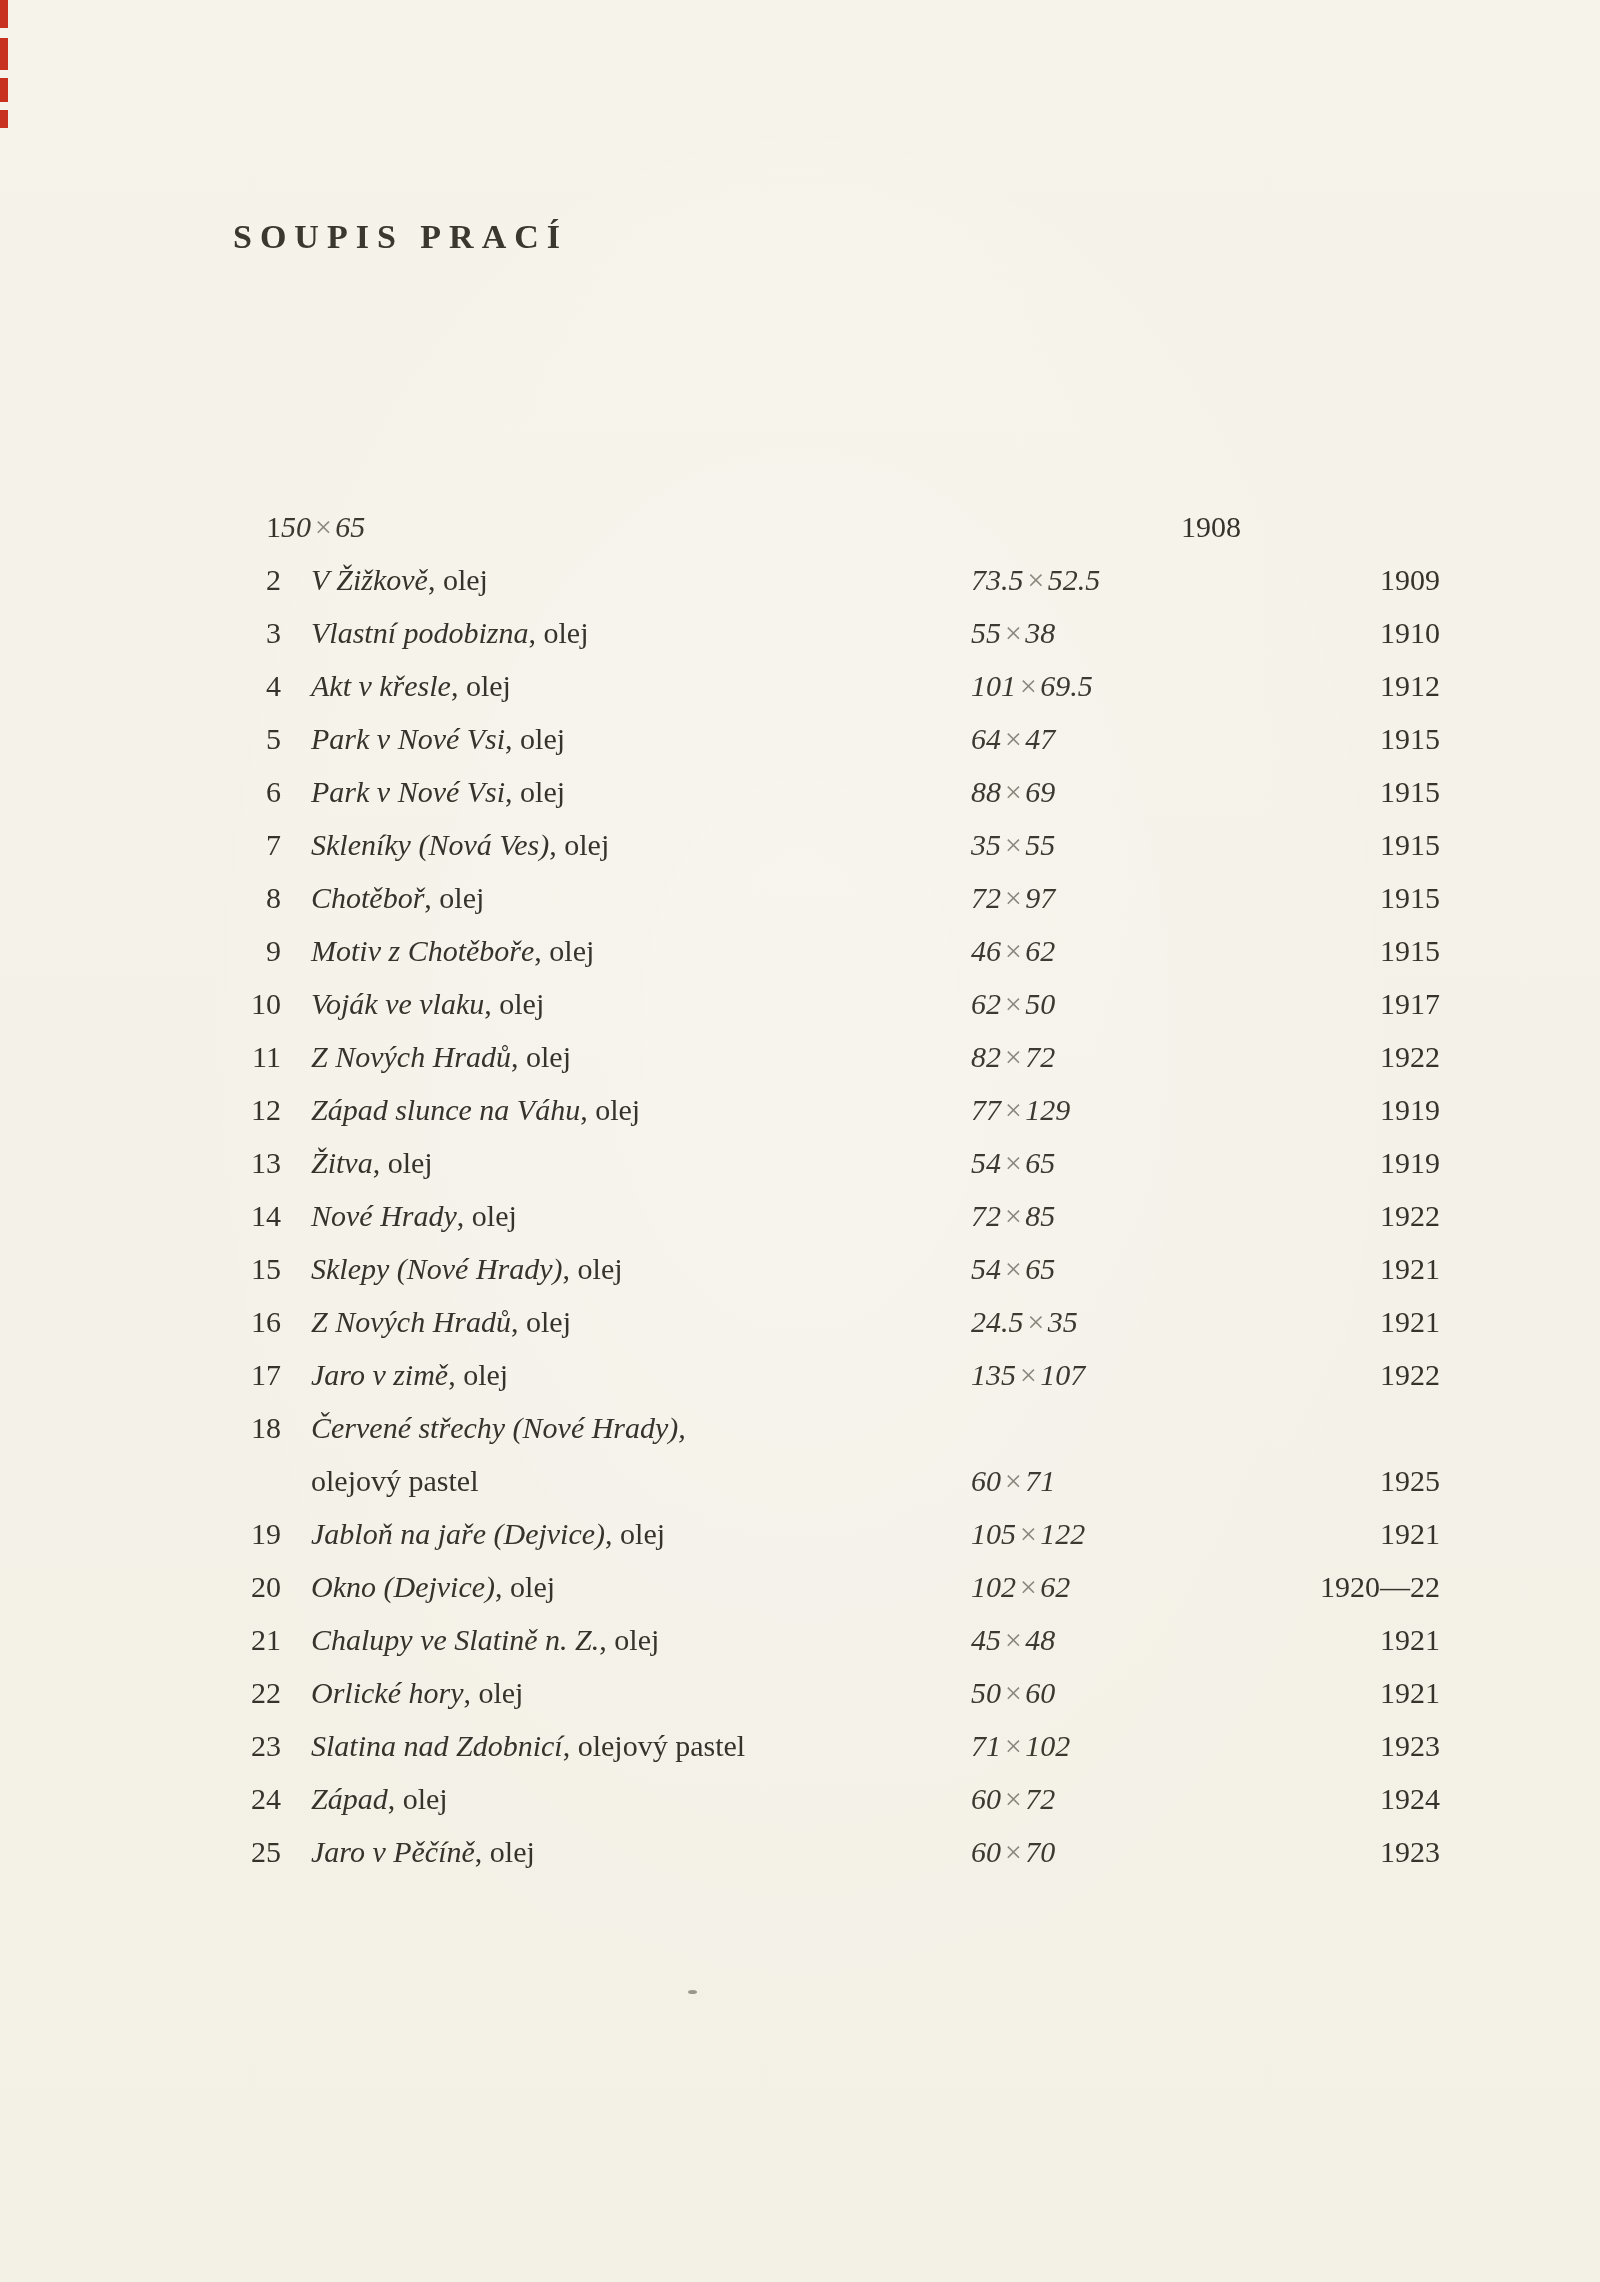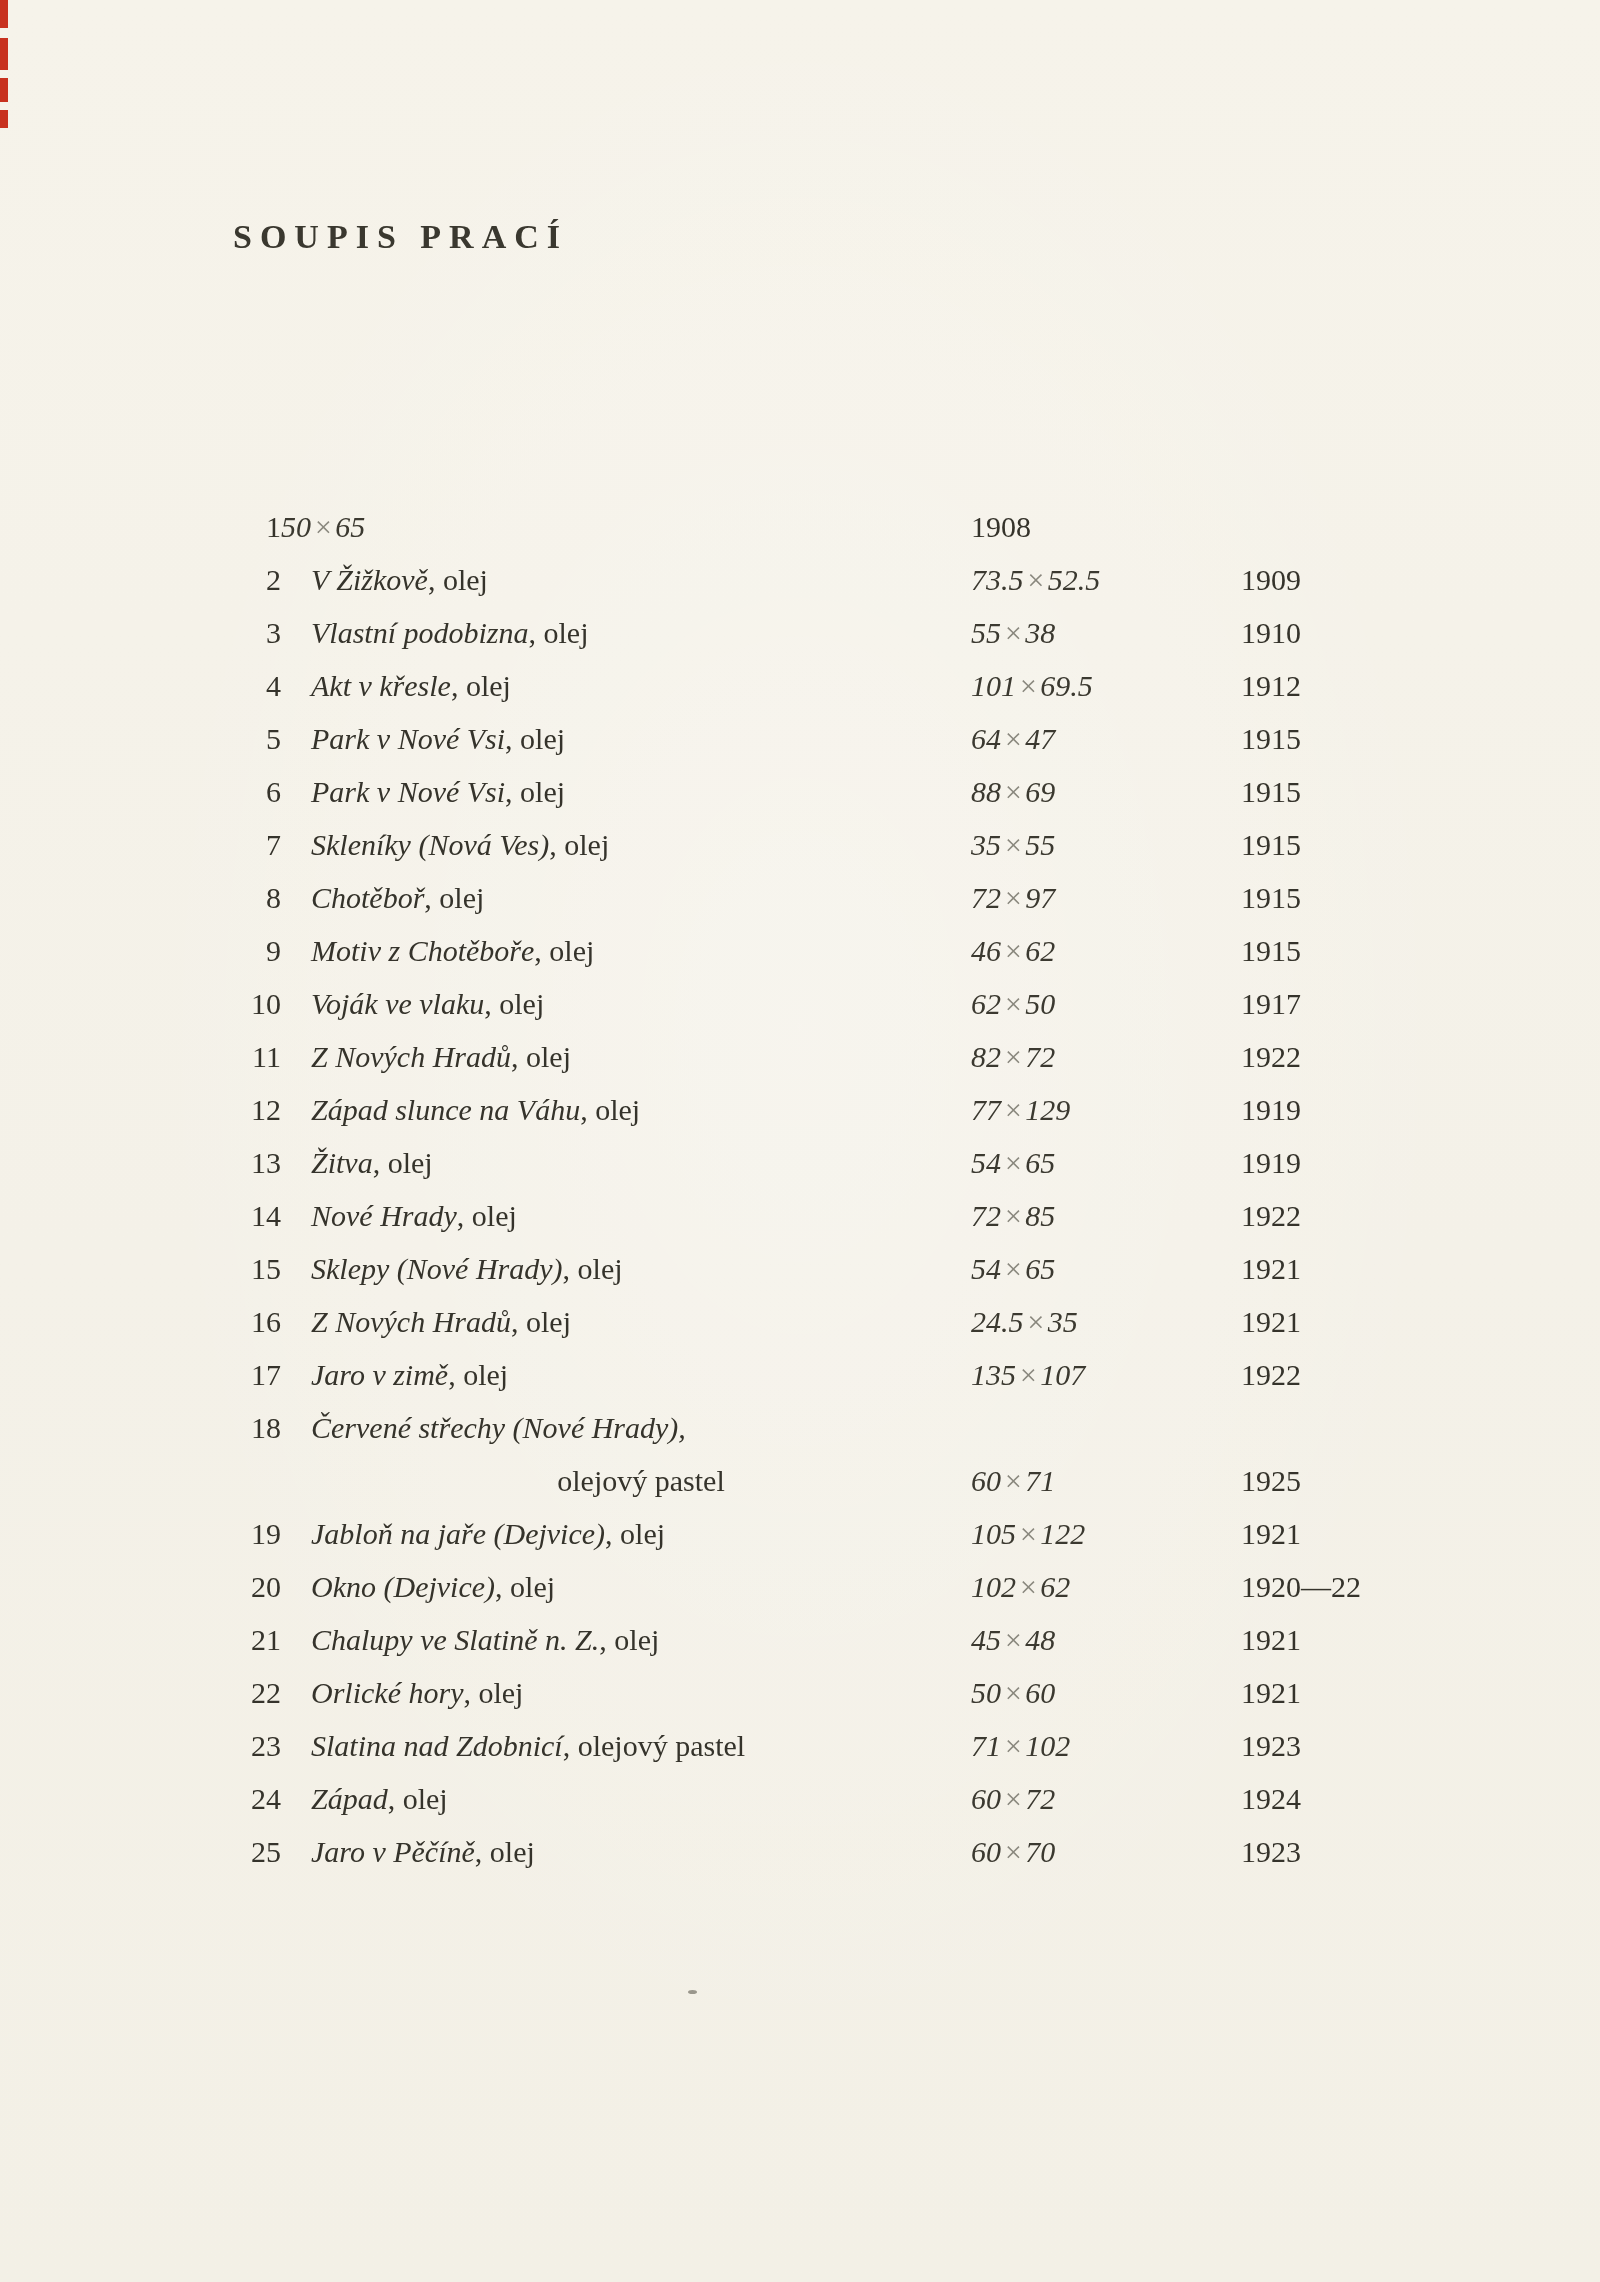--- a/index.html
+++ b/index.html
@@ -58,32 +58,31 @@
   }
   .title .t {
     font-style: italic;
   }
   .title .m {
     font-style: normal;
   }
   .title .line2 {
     display: block;
     font-style: normal;
-    text-align: center;
   }
   .dims {
     text-align: left;
     white-space: nowrap;
     font-variant-numeric: oldstyle-nums;
     color: #3b3930;
     font-style: italic;
   }
   .dims .x { color: #8a887e; padding: 0 2px; }
   .year {
-    text-align: left;
+    text-align: right;
     font-variant-numeric: oldstyle-nums;
   }
   .two-line .dims,
   .two-line .year {
     align-self: end;
   }
   .speck {
     position: absolute;
     background: #9a978c;
     border-radius: 50%;

